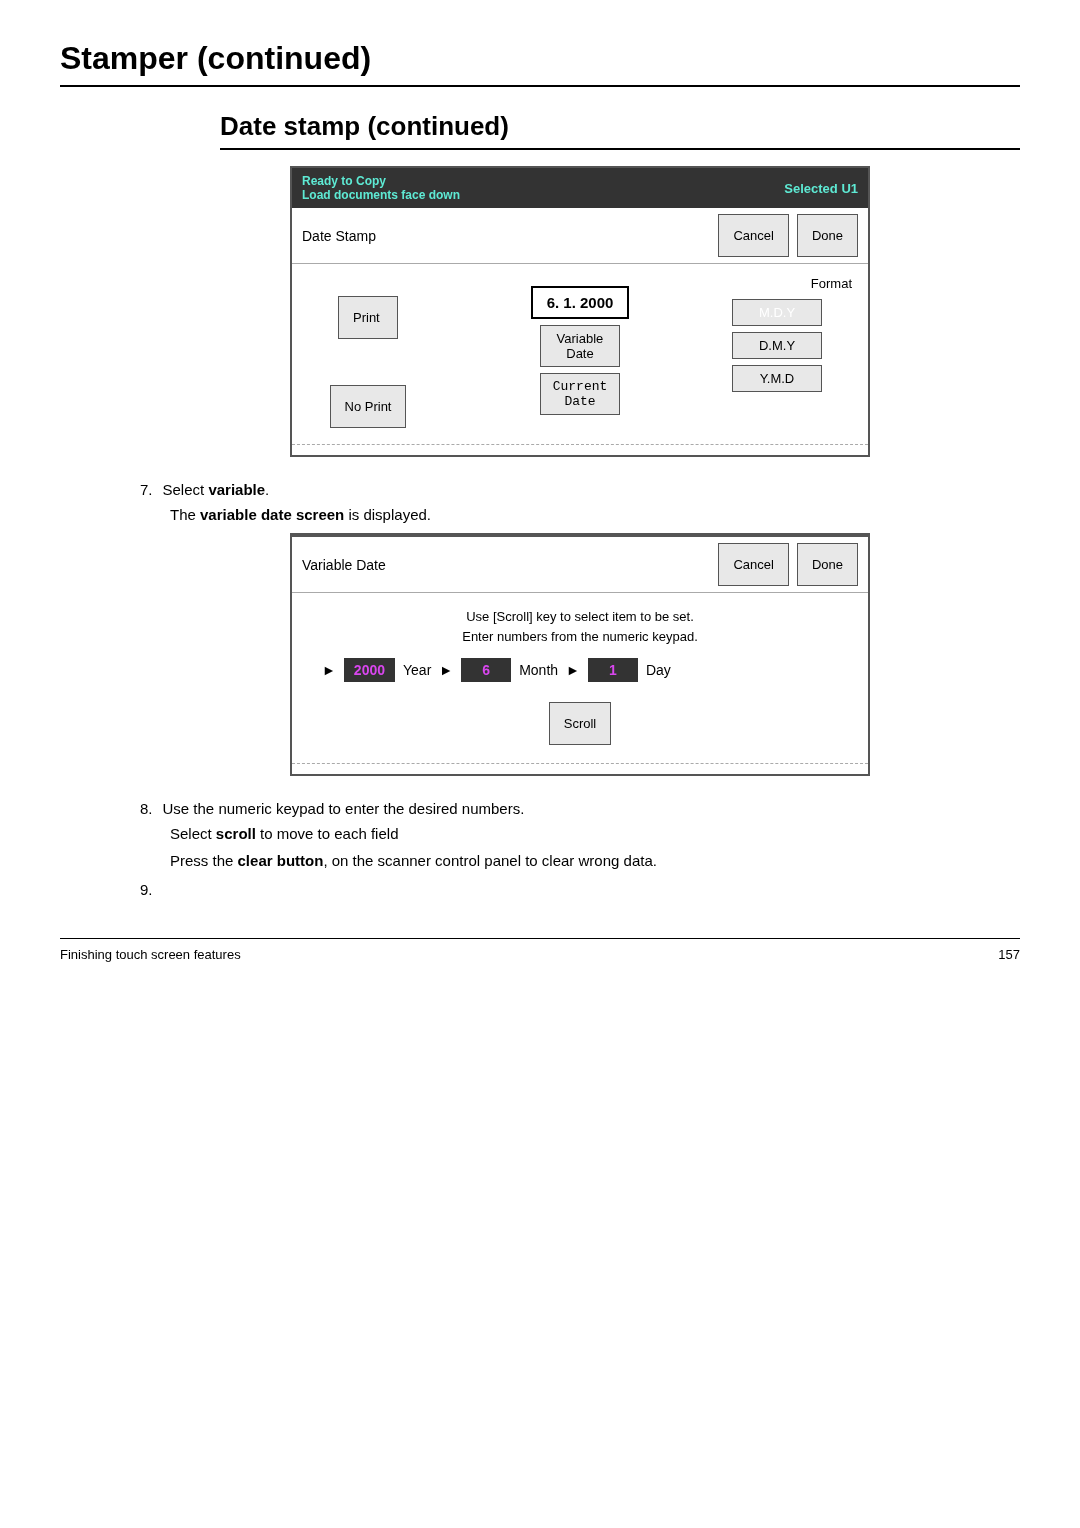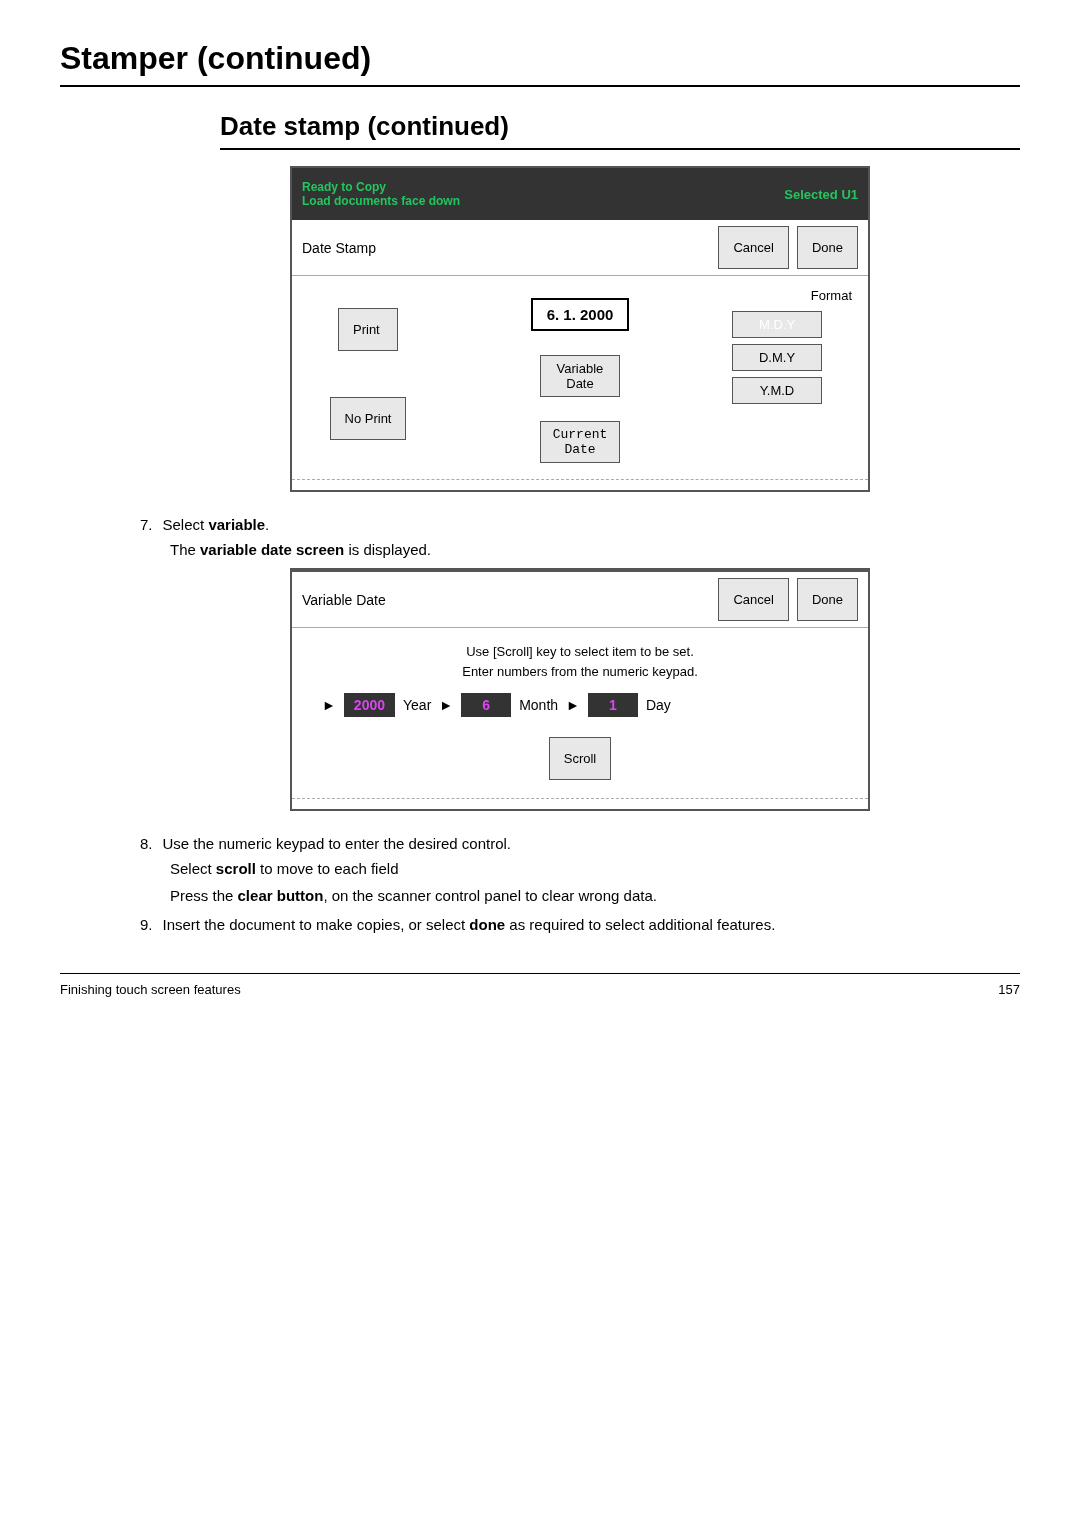--- a/index.html
+++ b/index.html
@@ -47,22 +47,22 @@
       border: 2px solid #555;
       margin-bottom: 24px;
       background: #fff;
       width: 580px;
       margin-left: auto;
       margin-right: auto;
     }
 
     .screen-header {
       background: #333;
-      color: #22c55e;
-      padding: 12px 10px;
+      color: #5eead4;
+      padding: 6px 10px;
       display: flex;
       justify-content: space-between;
       align-items: center;
       font-size: 13px;
       font-weight: bold;
     }
 
     .screen-header .left-text { font-size: 12px; }
     .screen-header .right-text { font-size: 13px; }
 
@@ -231,21 +231,21 @@
       margin-top: 40px;
       padding-top: 8px;
       font-size: 13px;
       font-weight: normal;
     }
 
     .middle-col-content {
       display: flex;
       flex-direction: column;
       align-items: center;
-      gap: 24px;
+      gap: 6px;
       padding-top: 10px;
     }
   </style>
 </head>
 <body>
 
 <h1 class="page-title">Stamper (continued)</h1>
 
 <div class="content-area">
   <h2 class="section-title">Date stamp (continued)</h2>
@@ -342,35 +342,32 @@
       </div>
     </div>
 
     <div class="dotted-line"></div>
     <div style="height:6px;"></div>
   </div>
 
   <div style="margin-bottom:12px;">
     <div style="display:flex; gap:10px; font-size:15px; margin-bottom:8px;">
       <span>8.</span>
-      <span>Use the numeric keypad to enter the desired control.</span>
+      <span>Use the numeric keypad to enter the desired numbers.</span>
     </div>
     <div class="sub-text">
       Select <strong>scroll</strong> to move to each field
     </div>
     <div class="sub-text">
       Press the <strong>clear button</strong>, on the scanner control panel to clear wrong data.
     </div>
   </div>
 
   <div style="margin-bottom:12px; display:flex; gap:10px; font-size:15px;">
     <span>9.</span>
-    <span>
-      Insert the document to make copies, or select <strong>done</strong> as required to select additional features.
-    </span>
   </div>
 
 </div>
 
 <div class="footer-bar">
   <span>Finishing touch screen features</span>
   <span>157</span>
 </div>
 
 </body></html>

